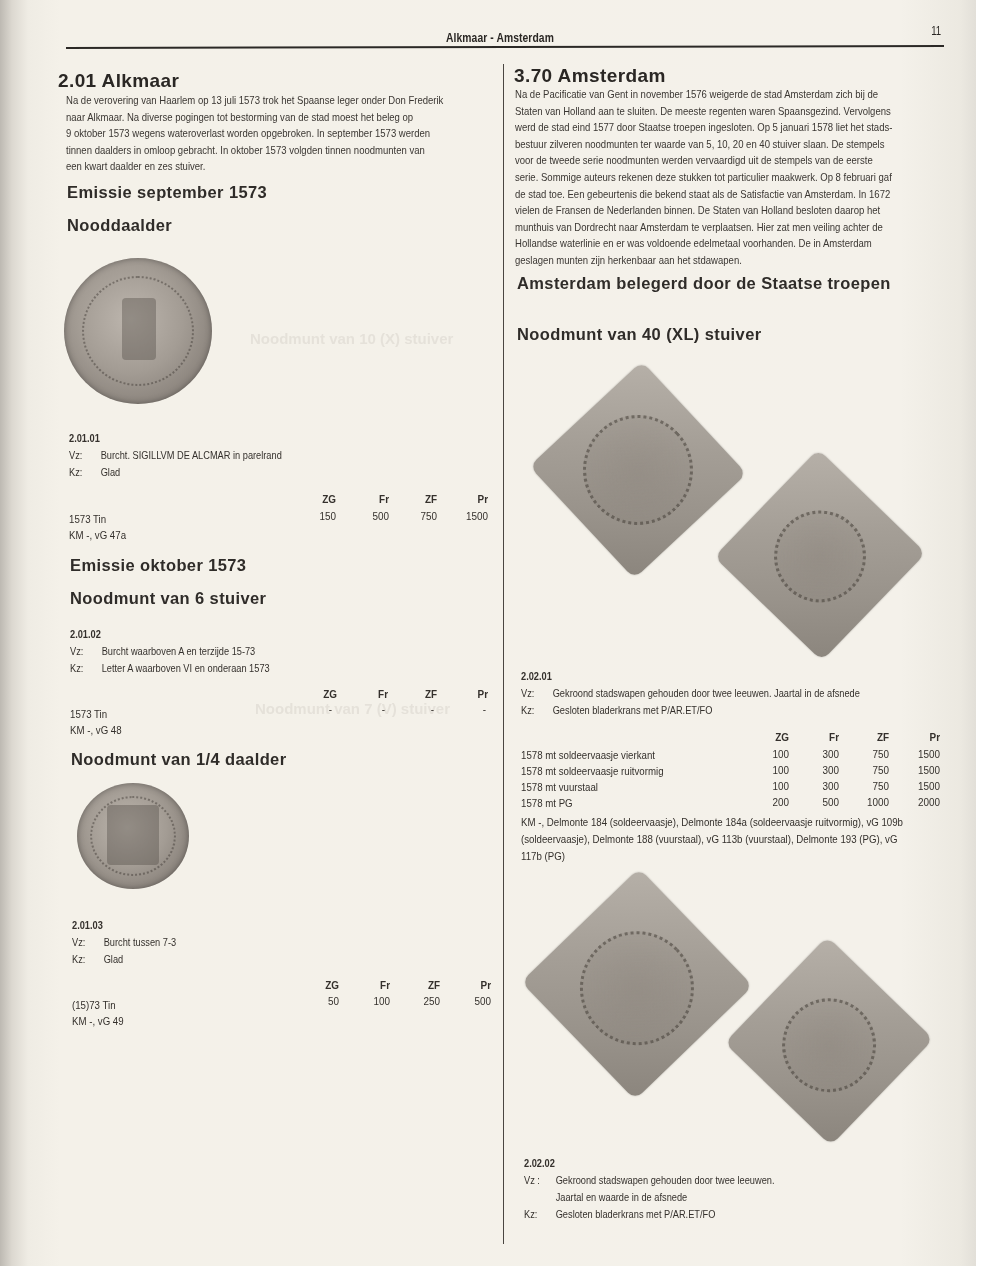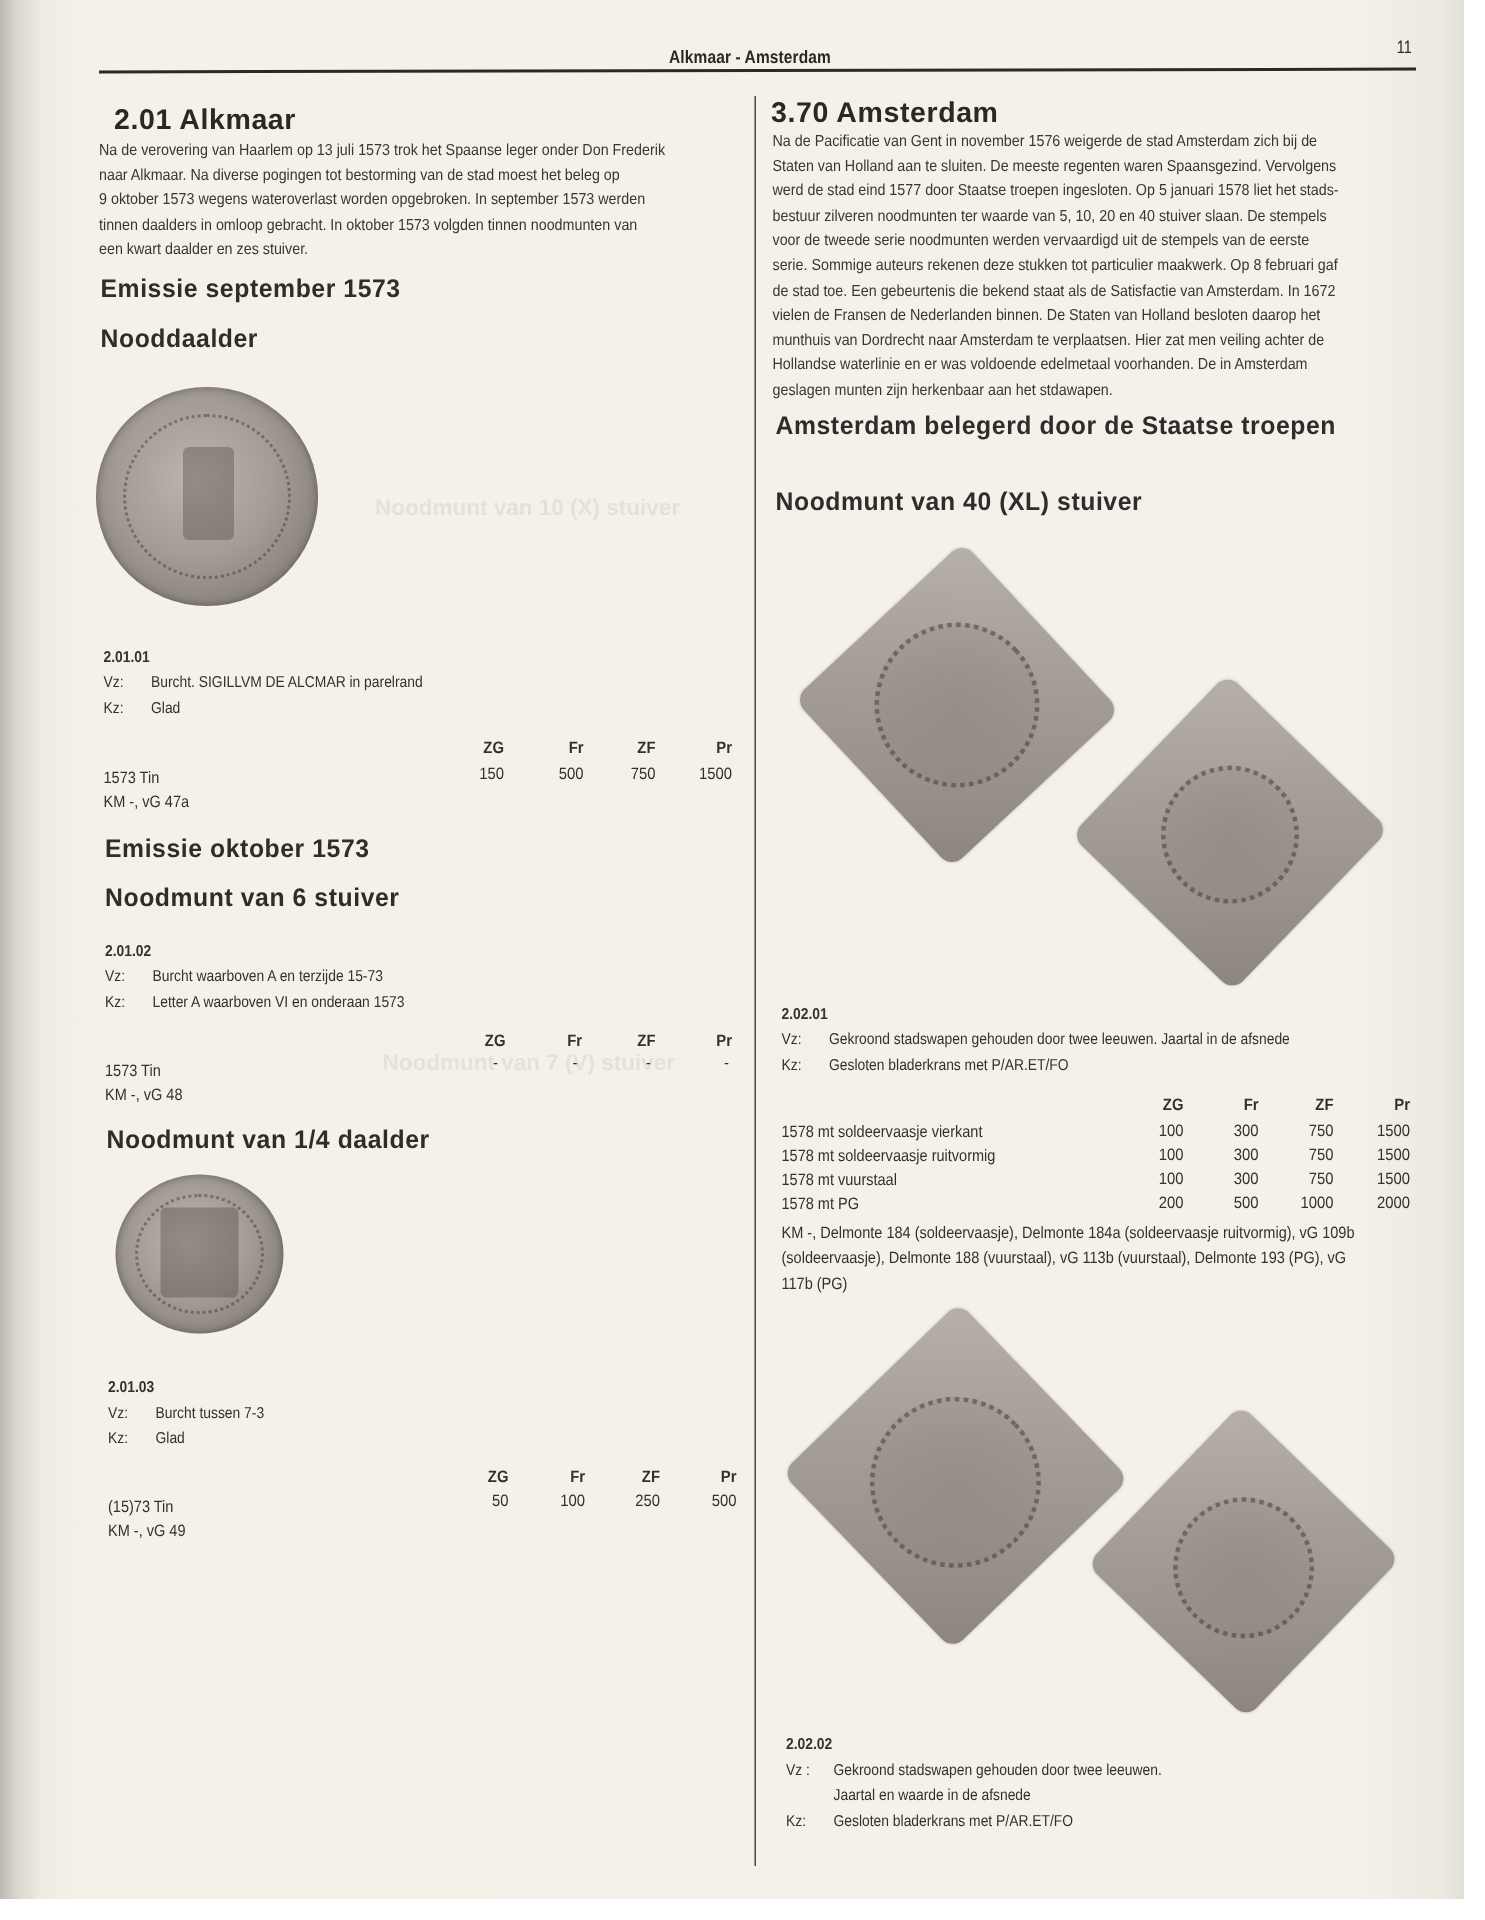--- a/index.html
+++ b/index.html
@@ -67,21 +67,21 @@
 <div class="page">
 
   <div class="header-title">Alkmaar - Amsterdam</div>
   <div class="page-number">11</div>
   <div class="header-rule"></div>
   <div class="col-rule"></div>
 
   <div class="bleed" style="left:250px;top:330px;">Noodmunt van 10 (X) stuiver</div>
   <div class="bleed" style="left:255px;top:700px;">Noodmunt van 7 (V) stuiver</div>
 
-  <h2 class="sec abs" style="left:76px;top:70px;">2.01 Alkmaar</h2>
+  <h2 class="sec abs" style="left:58px;top:70px;">2.01 Alkmaar</h2>
   <div class="para abs" style="left:66px;top:92px;">
     <p>Na de verovering van Haarlem op 13 juli 1573 trok het Spaanse leger onder Don Frederik</p>
     <p>naar Alkmaar. Na diverse pogingen tot bestorming van de stad moest het beleg op</p>
     <p>9 oktober 1573 wegens wateroverlast worden opgebroken. In september 1573 werden</p>
     <p>tinnen daalders in omloop gebracht. In oktober 1573 volgden tinnen noodmunten van</p>
     <p>een kwart daalder en zes stuiver.</p>
   </div>
 
   <h3 class="sub abs" style="left:67px;top:183px;">Emissie september 1573</h3>
   <h3 class="sub abs" style="left:67px;top:216px;">Nooddaalder</h3>

